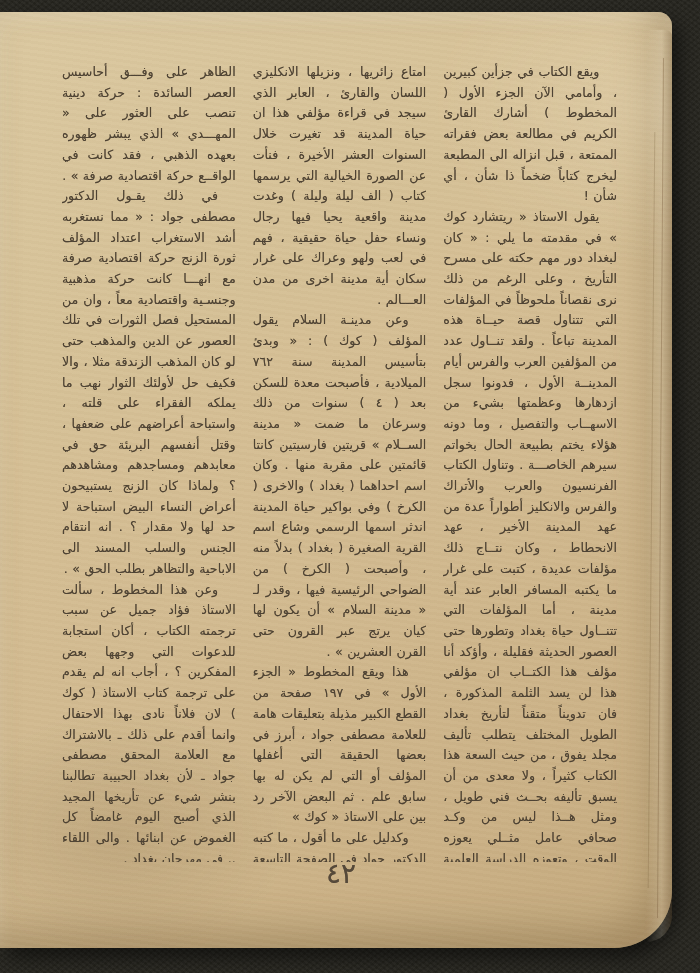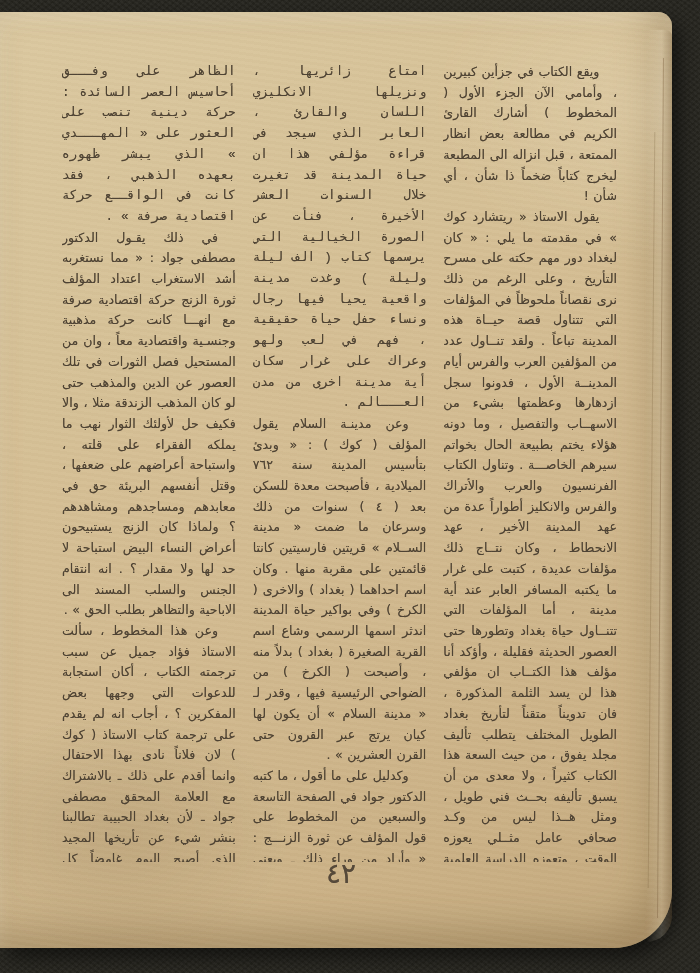--- a/index.html
+++ b/index.html
@@ -87,21 +87,20 @@
     min-width: 0;
     overflow: hidden;
   }
   .col p {
     margin: 0;
     text-indent: 1.4em;
     word-spacing: 0.5px;
   }
   .col p.no-indent {
     text-indent: 0;
-    font-family: Liberation Mono, monospace;
   }
   .page-number {
     position: absolute;
     top: 845px;
     left: 282px;
     width: 74px;
     text-align: right;
     font-size: 28px;
     letter-spacing: 4px;
     color: #55493a;
@@ -126,27 +125,28 @@
 <div class="photo">
   <div class="page">
     <div class="paper-grain"></div>
     <div class="edge-strip"></div>
     <div class="edge-line-outer"></div>
     <div class="edge-line-inner"></div>
 
     <div class="text-block">
       <div class="col">
 
-          <p>ويقع الكتاب في جزأين كبيرين ، وأمامي الآن الجزء الأول ( المخطوط ) أشارك القارئ الكريم في مطالعة بعض انظار الممتعة ، قبل انزاله الى المطبعة ليخرج كتاباً ضخماً ذا شأن ، أي شأن !</p>
+          <p>ويقع الكتاب في جزأين كبيرين ، وأمامي الآن الجزء الأول ( المخطوط ) أشارك القارئ الكريم في مطالعة بعض فقراته الممتعة ، قبل انزاله الى المطبعة ليخرج كتاباً ضخماً ذا شأن ، أي شأن !</p>
           <p>يقول الاستاذ « ريتشارد كوك » في مقدمته ما يلي : « كان لبغداد دور مهم حكته على مسرح التأريخ ، وعلى الرغم من ذلك نرى نقصاناً ملحوظاً في المؤلفات التي تتناول قصة حيــاة هذه المدينة تباعاً . ولقد تنــاول عدد من المؤلفين العرب والفرس أيام المدينــة الأول ، فدونوا سجل ازدهارها وعظمتها بشيء من الاسهــاب والتفصيل ، وما دونه هؤلاء يختم بطبيعة الحال بخواتم سيرهم الخاصـــة . وتناول الكتاب الفرنسيون والعرب والأتراك والفرس والانكليز أطواراً عدة من عهد المدينة الأخير ، عهد الانحطاط ، وكان نتــاج ذلك مؤلفات عديدة ، كتبت على غرار ما يكتبه المسافر العابر عند أية مدينة ، أما المؤلفات التي تتنــاول حياة بغداد وتطورها حتى العصور الحديثة فقليلة ، وأؤكد أنا مؤلف هذا الكتــاب ان مؤلفي هذا لن يسد الثلمة المذكورة ، فان تدويناً متقناً لتأريخ بغداد الطويل المختلف يتطلب تأليف مجلد يفوق ، من حيث السعة هذا الكتاب كثيراً ، ولا معدى من أن يسبق تأليفه بحــث فني طويل ، ومثل هــذا ليس من وكـد صحافي عامل مثــلي يعوزه الوقت ، وتعوزه الدراسة العلمية . ان كل ما قمت به لا يعدو تدوين قصة حياة المدينة على حسب استطاعتي ، وقصدت بذلك</p>
         </div>
       <div class="col">
 
       <p class="no-indent">امتاع زائريها ، ونزيلها الانكليزي اللسان والقارئ ، العابر الذي سيجد في قراءة مؤلفي هذا ان حياة المدينة قد تغيرت خلال السنوات العشر الأخيرة ، فنأت عن الصورة الخيالية التي يرسمها كتاب ( الف ليلة وليلة ) وغدت مدينة واقعية يحيا فيها رجال ونساء حفل حياة حقيقية ، فهم في لعب ولهو وعراك على غرار سكان أية مدينة اخرى من مدن العـــالم .</p>
           <p>وعن مدينـة السلام يقول المؤلف ( كوك ) : « وبدئ بتأسيس المدينة سنة ٧٦٢ الميلادية ، فأصبحت معدة للسكن بعد ( ٤ ) سنوات من ذلك وسرعان ما ضمت « مدينة الســلام » قريتين فارسيتين كانتا قائمتين على مقربة منها . وكان اسم احداهما ( بغداد ) والاخرى ( الكرخ ) وفي بواكير حياة المدينة اندثر اسمها الرسمي وشاع اسم القرية الصغيرة ( بغداد ) بدلاً منه ، وأصبحت ( الكرخ ) من الضواحي الرئيسية فيها ، وقدر لـ « مدينة السلام » أن يكون لها كيان يرتج عبر القرون حتى القرن العشرين » .</p>
+          <p>هذا ويقع المخطوط « الجزء الأول » في ١٩٧ صفحة من القطع الكبير مذيلة بتعليقات هامة للعلامة مصطفى جواد ، أبرز في بعضها الحقيقة التي أغفلها المؤلف أو التي لم يكن له بها سابق علم . ثم البعض الآخر رد بين على الاستاذ « كوك »</p>
           <p>وكدليل على ما أقول ، ما كتبه الدكتور جواد في الصفحة التاسعة والسبعين من المخطوط على قول المؤلف عن ثورة الزنـــج : « وأراد من وراء ذلك ـ ويعني الموفق شقيق المعتمد على الله ـ أن يقاوم ثورة الزنج الخطيرة التي عزلت جنوبي العراق كله ، وهؤلاء الزنج من العبيد السود وكانوا يعملون صناعــة ( نترات الصودا ) بالبصرة ، وعلى الرغم من ان حركتهم جاءت في</p>
         </div>
       <div class="col">
 
       <p class="no-indent">الظاهر على وفـــق أحاسيس العصر السائدة : حركة دينية تنصب على العثور على « المهـــدي » الذي يبشر ظهوره بعهده الذهبي ، فقد كانت في الواقــع حركة اقتصادية صرفة » .</p>
           <p>في ذلك يقـول الدكتور مصطفى جواد : « مما نستغربه أشد الاستغراب اعتداد المؤلف ثورة الزنج حركة اقتصادية صرفة مع انهـــا كانت حركة مذهبية وجنسـية واقتصادية معاً ، وان من المستحيل فصل الثورات في تلك العصور عن الدين والمذهب حتى لو كان المذهب الزندقة مثلا ، والا فكيف حل لأولئك الثوار نهب ما يملكه الفقراء على قلته ، واستباحة أعراضهم على ضعفها ، وقتل أنفسهم البريئة حق في معابدهم ومساجدهم ومشاهدهم ؟ ولماذا كان الزنج يستبيحون أعراض النساء البيض استباحة لا حد لها ولا مقدار ؟ . انه انتقام الجنس والسلب المسند الى الاباحية والتظاهر بطلب الحق » .</p>
           <p>وعن هذا المخطوط ، سألت الاستاذ فؤاد جميل عن سبب ترجمته الكتاب ، أكان استجابة للدعوات التي وجهها بعض المفكرين ؟ ، أجاب انه لم يقدم على ترجمة كتاب الاستاذ ( كوك ) لان فلاناً نادى بهذا الاحتفال وانما أقدم على ذلك ـ بالاشتراك مع العلامة المحقق مصطفى جواد ـ لأن بغداد الحبيبة تطالبنا بنشر شيء عن تأريخها المجيد الذي أصبح اليوم غامضاً كل الغموض عن ابنائها . والى اللقاء .. في مهرجان بغداد .</p>
         </div>
     </div>
 

